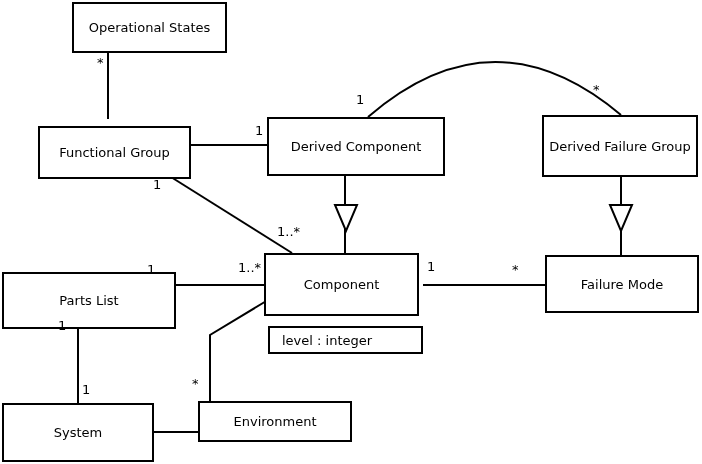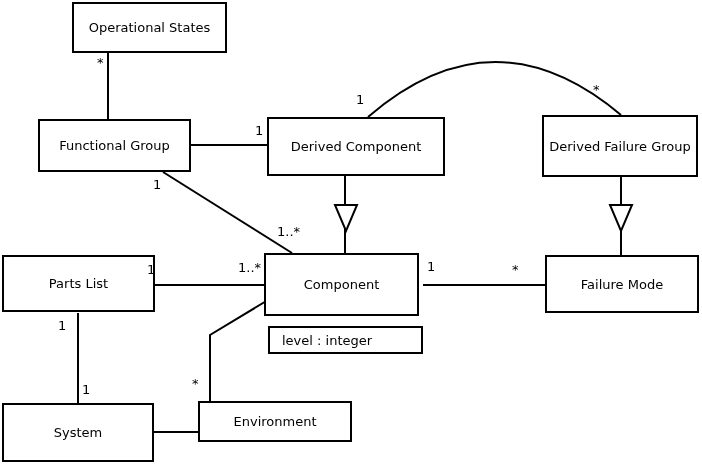--- a/index.html
+++ b/index.html
@@ -69,33 +69,33 @@
     <g stroke="#000000" stroke-width="2" fill="#ffffff">
       <polygon points="335,205 357,205 346,231"></polygon>
       <polygon points="610,205 632,205 621,231"></polygon>
     </g>
   </svg>
 
   <div class="node" style="left:40px;  top:2px;   width:155px; height:51px;margin-left:32px;">
     <span>Operational States</span>
   </div>
 
-  <div class="node" style="left:38px;  top:119px; width:153px; height:53px;">
+  <div class="node" style="left:38px;  top:126px; width:153px; height:53px;">
     <span>Functional Group</span>
   </div>
 
   <div class="node" style="left:267px; top:117px; width:178px; height:59px;">
     <span>Derived Component</span>
   </div>
 
   <div class="node" style="left:542px; top:115px; width:156px; height:62px;">
     <span>Derived Failure Group</span>
   </div>
 
-  <div class="node" style="left:2px;   top:255px; width:153px; height:57px;">
+  <div class="node" style="left:2px;   top:272px; width:174px; height:57px;">
     <span>Parts List</span>
   </div>
 
   <div class="node" style="left:264px; top:253px; width:155px; height:63px;">
     <span>Component</span>
   </div>
   <div class="node attr-compartment" style="left:268px; top:318px; width:155px; height:28px;">
     <span>level : integer</span>
   </div>
 

